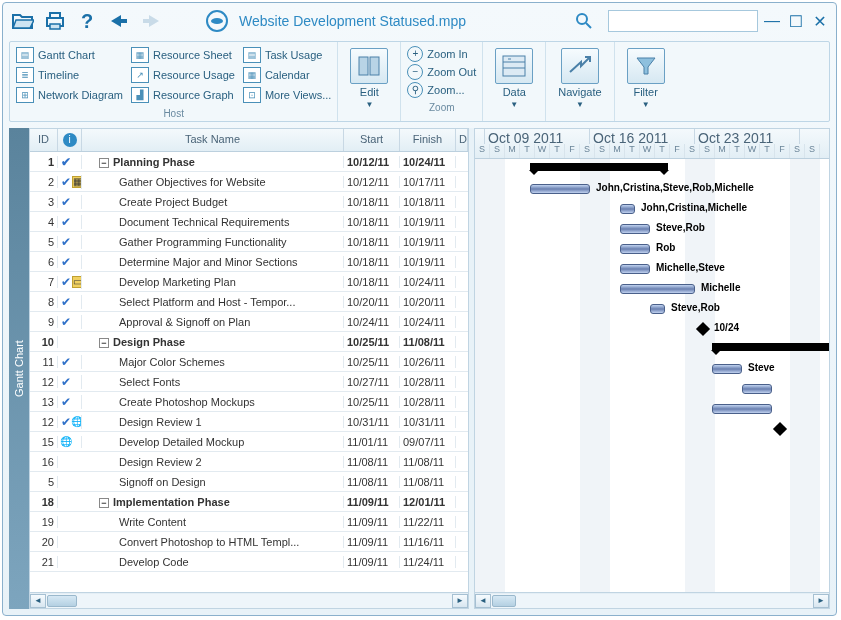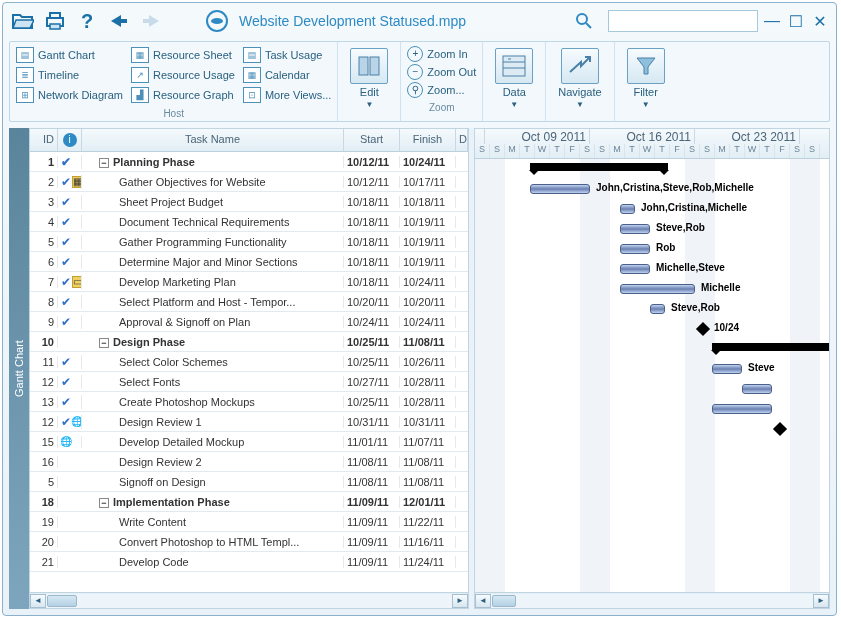--- a/index.html
+++ b/index.html
@@ -23,40 +23,40 @@
 .big-label { font-size: 11px; color: #2a6080; margin-top: 2px; }
 .zoom-list { display: flex; flex-direction: column; gap: 2px; }
 .zoom-item { display: flex; align-items: center; gap: 4px; font-size: 11px; color: #2a6080; cursor: pointer; }
 .zoom-ico { width: 16px; height: 16px; border: 1px solid #4a90b8; border-radius: 50%; display: flex; align-items: center; justify-content: center; font-size: 10px; line-height: 1; }
 .dropdown-arrow { font-size: 8px; color: #2a6080; margin-top:2px;}
 .main { flex: 1; display: flex; margin: 4px 6px 6px 6px; overflow: hidden; }
 .side-label { width: 20px; background: linear-gradient(180deg,#7da5be,#5a839c); color: #fff; font-size: 11px; display: flex; align-items: center; justify-content: center; writing-mode: vertical-rl; transform: rotate(180deg); }
 .grid-wrap { flex: 0 0 440px; display: flex; flex-direction: column; border: 1px solid #c0d4e2; background: #fff; }
 .grid-header { display: flex; background: linear-gradient(180deg,#f4f9fc,#e2eef5); border-bottom: 1px solid #bcd0de; }
 .gh { border-right: 1px solid #c8d8e4; font-size: 11px; color: #4a6478; padding: 4px 3px; text-align: center; }
-.gh-id { width: 28px; text-align: right; } .gh-ind { width: 24px; } .gh-task { flex: 1; } .gh-start { width: 56px; } .gh-finish { width: 56px; } .gh-d { width: 12px; }
+.gh-id { width: 28px; } .gh-ind { width: 24px; } .gh-task { flex: 1; } .gh-start { width: 56px; } .gh-finish { width: 56px; } .gh-d { width: 12px; }
 .grid-body { flex: 1; overflow: hidden; }
 .row { display: flex; border-bottom: 1px solid #e2eaf0; height: 20px; align-items: center; font-size: 11px; color: #333; }
 .row.bold { font-weight: bold; }
 .cell { border-right: 1px solid #e2eaf0; padding: 0 3px; white-space: nowrap; overflow: hidden; text-overflow: ellipsis; }
 .c-id { width: 28px; text-align: right; } .c-ind { width: 24px; display:flex; align-items:center; gap:1px;} .c-task { flex: 1; } .c-start { width: 56px; } .c-finish { width: 56px; } .c-d { width: 12px; }
 .task-text { padding-left: 14px; }
 .task-text.sub { padding-left: 34px; }
 .collapse { display:inline-block; width:10px; height:10px; border:1px solid #888; font-size:9px; line-height:8px; text-align:center; margin-right:4px; cursor:pointer; }
 .check { color:#2e70c8; font-size:12px; }
 .ind-icon { width:12px; height:12px; font-size:10px; display:inline-flex; align-items:center; justify-content:center; }
 .hscroll { height: 16px; background: #e4eef5; display: flex; align-items: center; border-top: 1px solid #c0d4e2; }
 .sc-btn { width: 16px; height: 14px; border: 1px solid #a6c0d2; background: linear-gradient(180deg,#f6fbfe,#d8e6f0); font-size: 8px; display: flex; align-items: center; justify-content: center; color: #2a6080; cursor: pointer; }
 .sc-track { flex: 1; background: #eef5fa; height: 14px; position: relative; }
 .sc-thumb { position:absolute; height: 12px; top:1px; background: linear-gradient(180deg,#d6e8f4,#b4d0e2); border:1px solid #9ab8cc; border-radius:2px; }
 .splitter { width: 5px; background: #e8f2f8; cursor: col-resize; }
 .gantt-wrap { flex: 1; display: flex; flex-direction: column; border: 1px solid #c0d4e2; background: #fff; overflow: hidden; }
 .gantt-header { background: linear-gradient(180deg,#f4f9fc,#e2eef5); border-bottom: 1px solid #bcd0de; }
 .week-row { display: flex; height: 15px; }
-.week { border-right: 1px solid #c8d8e4; font-size: 12px; color: #4a6478; padding: 1px 3px; white-space: nowrap; text-align: right; }
+.week { border-right: 1px solid #c8d8e4; font-size: 14px; color: #4a6478; padding: 1px 3px; white-space: nowrap; }
 .day-row { display: flex; height: 14px; }
 .day { width: 15px; border-right: 1px solid #d8e4ec; font-size: 9px; color: #6a8498; text-align: center; }
 .gantt-body { flex: 1; position: relative; overflow: hidden; background: repeating-linear-gradient(90deg, #fff 0 15px, #fff 15px 30px); }
 .gantt-body::before { content:''; position:absolute; top:0; left:0; height:100%; width:15px; background:#f0f4f8; box-shadow: 15px 0 0 #f0f4f8 inset; }
 .weekend { position:absolute; top:0; height:100%; width:15px; background:#f0f4f8; }
 .grow { position: absolute; height: 20px; left: 0; right: 0; }
 .summary-bar { position:absolute; height:8px; background:#000; top:4px; }
 .summary-bar::before,.summary-bar::after { content:''; position:absolute; top:7px; width:0; height:0; border-left:5px solid transparent; border-right:5px solid transparent; border-top:5px solid #000; }
 .summary-bar::before { left:-1px; } .summary-bar::after { right:-1px; }
 .task-bar { position:absolute; height:10px; top:5px; background: linear-gradient(180deg,#c0d2f0 0%,#6a80b0 50%,#c0d2f0 100%); border:1px solid #4a608a; border-radius:3px; }
@@ -275,21 +275,21 @@
             <div class="cell c-start">10/12/11</div>
             <div class="cell c-finish">10/17/11</div>
             <div class="cell c-d"></div>
           </div>
           <div class="row">
             <div class="cell c-id">3</div>
             <div class="cell c-ind">
               <span class="check">✔</span>
             </div>
             <div class="cell c-task">
-              <div class="task-text sub"><span>Sheet Project Budget</span></div>
+              <div class="task-text sub"><span>Create Project Budget</span></div>
             </div>
             <div class="cell c-start">10/18/11</div>
             <div class="cell c-finish">10/18/11</div>
             <div class="cell c-d"></div>
           </div>
           <div class="row">
             <div class="cell c-id">4</div>
             <div class="cell c-ind">
               <span class="check">✔</span>
             </div>
@@ -370,21 +370,21 @@
             <div class="cell c-start">10/25/11</div>
             <div class="cell c-finish">11/08/11</div>
             <div class="cell c-d"></div>
           </div>
           <div class="row">
             <div class="cell c-id">11</div>
             <div class="cell c-ind">
               <span class="check">✔</span>
             </div>
             <div class="cell c-task">
-              <div class="task-text sub"><span>Select Color Schemes</span></div>
+              <div class="task-text sub"><span>Major Color Schemes</span></div>
             </div>
             <div class="cell c-start">10/25/11</div>
             <div class="cell c-finish">10/26/11</div>
             <div class="cell c-d"></div>
           </div>
           <div class="row">
             <div class="cell c-id">12</div>
             <div class="cell c-ind">
               <span class="check">✔</span>
             </div>
@@ -422,21 +422,21 @@
           </div>
           <div class="row">
             <div class="cell c-id">15</div>
             <div class="cell c-ind">
               <span class="ind-icon" style="color:#2e8ac4">🌐</span>
             </div>
             <div class="cell c-task">
               <div class="task-text sub"><span>Develop Detailed Mockup</span></div>
             </div>
             <div class="cell c-start">11/01/11</div>
-            <div class="cell c-finish">11/07/11</div>
+            <div class="cell c-finish">09/07/11</div>
             <div class="cell c-d"></div>
           </div>
           <div class="row">
             <div class="cell c-id">16</div>
             <div class="cell c-ind"></div>
             <div class="cell c-task">
               <div class="task-text sub"><span>Design Review 2</span></div>
             </div>
             <div class="cell c-start">11/08/11</div>
             <div class="cell c-finish">11/08/11</div>

